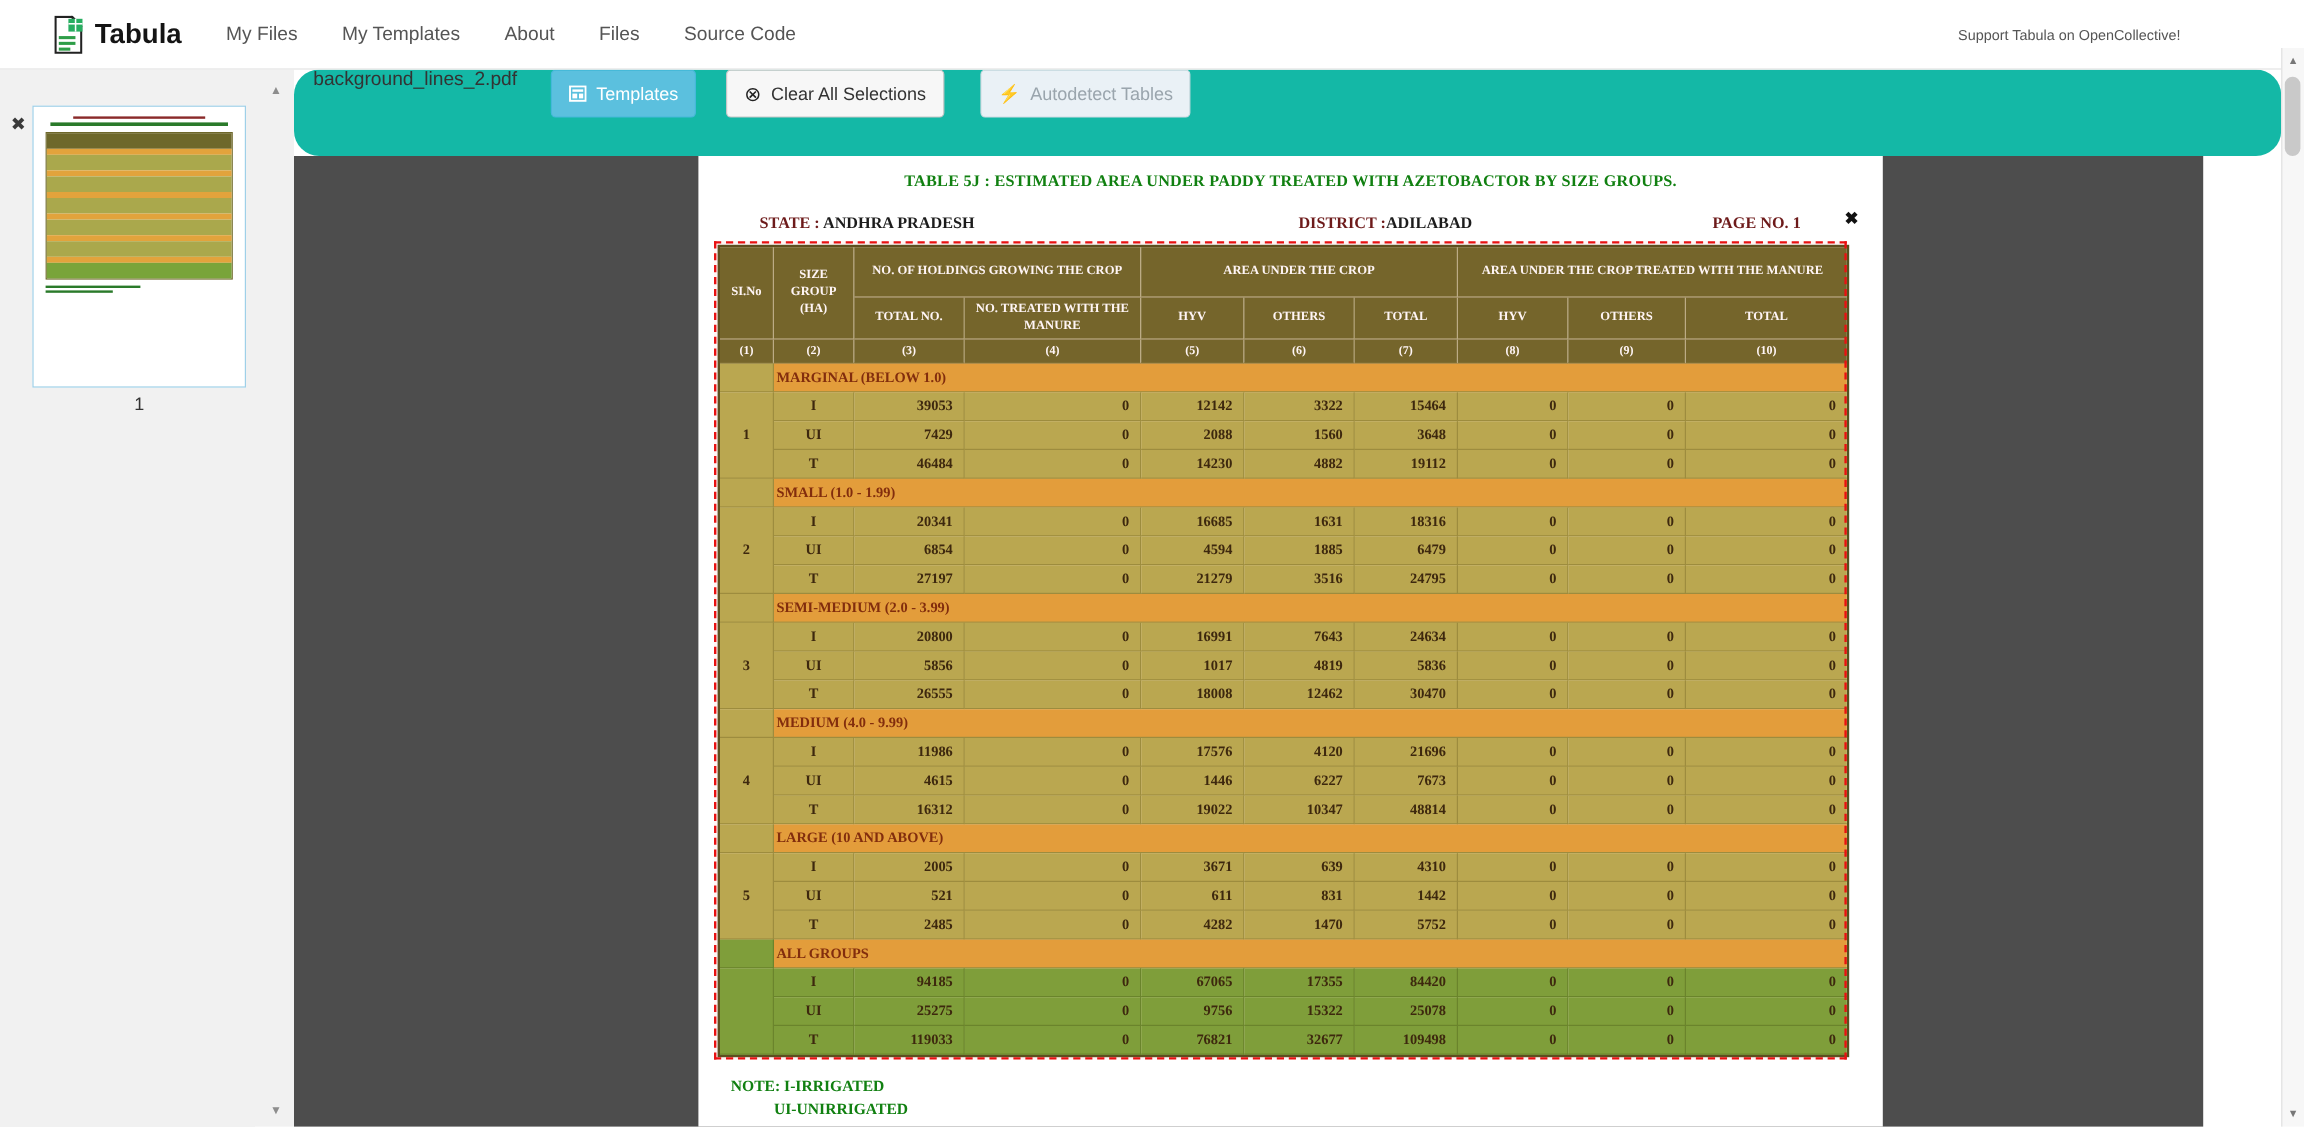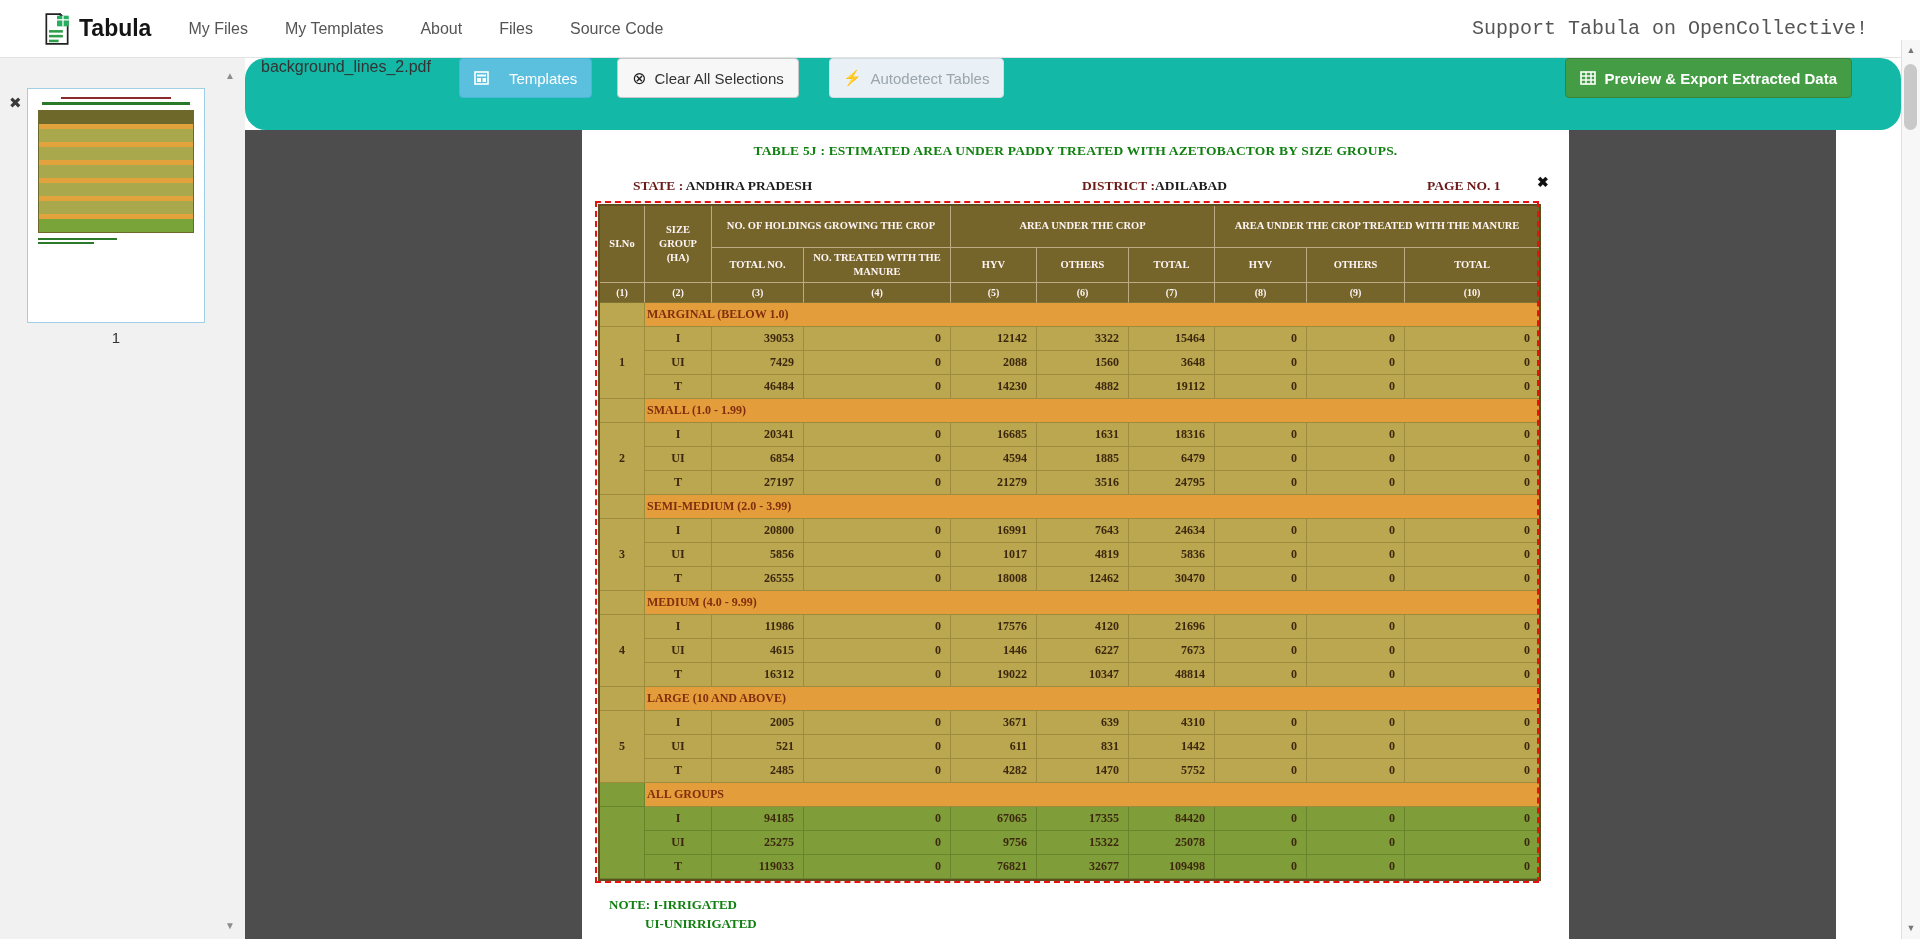--- a/index.html
+++ b/index.html
@@ -6,21 +6,21 @@
   html,body{width:1920px;height:939px;overflow:hidden;}
   body{font-family:"Liberation Sans",sans-serif;background:#fff;position:relative;}
 
   
   .navbar{position:absolute;top:0;left:0;width:1906px;height:58px;background:#fff;
     border-bottom:1px solid #e3e3e3;display:flex;align-items:center;padding-left:44px;z-index:5;}
   .logo{display:inline-flex;align-items:center;}
   .brand{font-size:23px;font-weight:bold;color:#141414;margin-left:9px;cursor:pointer;}
   .menu{display:flex;margin-left:37px;}
   .nav-item{font-size:16px;color:#555;margin-right:37px;cursor:pointer;text-decoration:none;}
-  .support{margin-left:auto;margin-right:38px;font-size:20px;color:#555;text-decoration:none;cursor:pointer;font-family:Liberation Mono, monospace;}
+  .support{margin-left:auto;margin-right:89px;font-size:12px;color:#555;text-decoration:none;cursor:pointer;}
 
   
   .sidebar{position:absolute;top:58px;left:0;width:245px;bottom:0;background:#f1f1f1;}
   .remove-page{position:absolute;left:9px;top:36px;font-size:15px;color:#3a3a3a;cursor:pointer;}
   .side-up{position:absolute;right:10px;top:12px;font-size:10px;color:#8d8d8d;cursor:pointer;}
   .side-down{position:absolute;right:10px;bottom:8px;font-size:10px;color:#8d8d8d;cursor:pointer;}
   .thumb{position:absolute;left:27px;top:30px;width:178px;height:235px;background:#fff;
     border:1px solid #9fd0e8;cursor:pointer;overflow:hidden;}
   .t-line{height:2px;margin:8px auto 3px;width:62%;background:#8a2a2a;}
   .t-grn{width:84%;background:#2a7a2a;margin:2px auto 0;height:3px;}
@@ -33,21 +33,21 @@
   .t-note.short{width:32%;margin-top:2px;}
   .page-num{position:absolute;left:27px;top:271px;width:178px;text-align:center;font-size:15px;color:#333;}
 
   
   .toolbar{position:absolute;top:58px;left:245px;width:1656px;height:72px;background:#14b8a6;
     display:flex;padding:0 16px;border-radius:21px;}
   .filename{font-size:16px;color:#333;margin-right:28px;}
   .btn{height:40px;border-radius:4px;font-size:15px;display:inline-flex;align-items:center;
     padding:0 14px;cursor:pointer;border:1px solid transparent;font-family:inherit;white-space:nowrap;}
   .bicon{margin-right:8px;display:inline-flex;align-items:center;font-style:normal;}
-  .btn-templates{background:#5bc0de;border-color:#46b8da;color:#fff;gap:12px;}
+  .btn-templates{background:#5bc0de;border-color:#46b8da;color:#fff;}
   .btn-clear{background:#f7f7f7;border-color:#c7c7c7;color:#333;margin-left:25px;}
   .btn-clear .bicon{font-size:17px;line-height:1;color:#222;}
   .btn-auto{background:#eaf1f6;border-color:#d2dce3;color:#9aa5ad;margin-left:30px;cursor:default;}
   .btn-export{background:#449d44;border-color:#398439;color:#fff;margin-left:auto;margin-right:33px;font-weight:bold;}
 
   
   .main{position:absolute;top:130px;left:245px;width:1591px;bottom:0;background:#4d4d4d;overflow:hidden;}
   .page{position:absolute;left:337px;top:0;width:987px;height:1200px;background:#fff;
     font-family:"Liberation Serif",serif;}
   .pdf-title{position:absolute;top:13px;left:0;width:100%;text-align:center;
@@ -176,32 +176,20 @@
   <button class="btn btn-clear">
     <span class="bicon">⊗</span>
     <span>Clear All Selections</span>
   </button>
 
   <button class="btn btn-auto" disabled="">
     <span class="bicon">⚡</span>
     <span>Autodetect Tables</span>
   </button>
 
-  <button class="btn btn-export">
-    <span class="bicon">
-      <svg width="16" height="14" viewBox="0 0 16 14">
-        <rect x="1" y="1" width="14" height="12" fill="none" stroke="#fff" stroke-width="1.6"></rect>
-        <line x1="1" y1="5" x2="15" y2="5" stroke="#fff" stroke-width="1.4"></line>
-        <line x1="1" y1="9" x2="15" y2="9" stroke="#fff" stroke-width="1.4"></line>
-        <line x1="6" y1="1" x2="6" y2="13" stroke="#fff" stroke-width="1.4"></line>
-        <line x1="11" y1="1" x2="11" y2="13" stroke="#fff" stroke-width="1.4"></line>
-      </svg>
-    </span>
-    <span>Preview &amp; Export Extracted Data</span>
-  </button>
 </div>
 
 <div class="main">
   <div class="page">
     <div class="pdf-title">TABLE 5J : ESTIMATED AREA UNDER PADDY  TREATED WITH AZETOBACTOR BY SIZE GROUPS.</div>
 
     <div class="meta">
       <span class="m-state">
         <span>STATE :</span>
         <span class="val">ANDHRA PRADESH</span>

